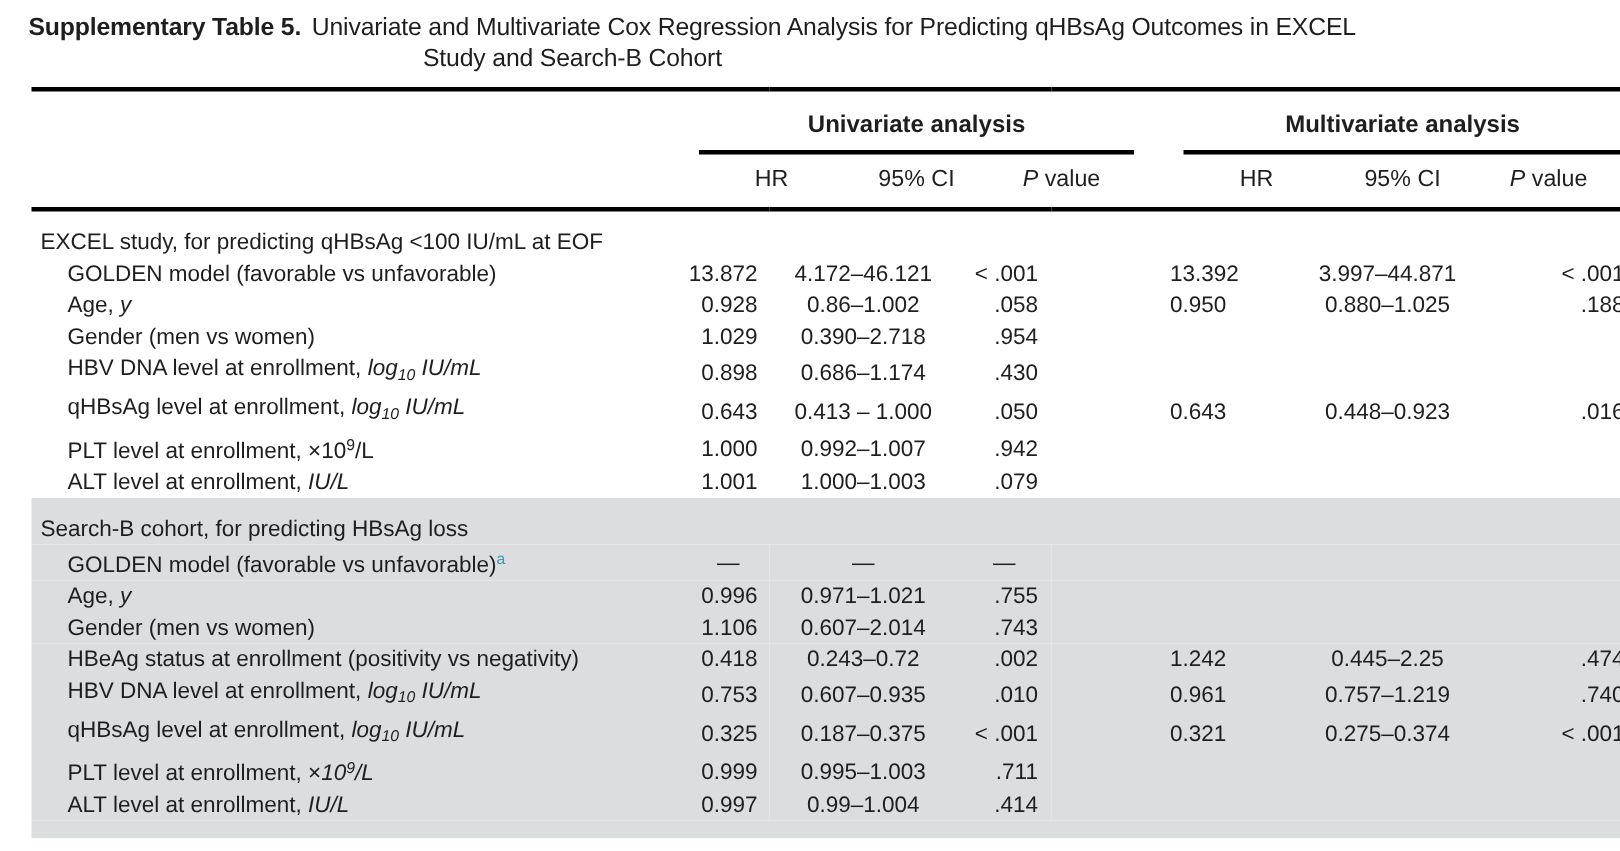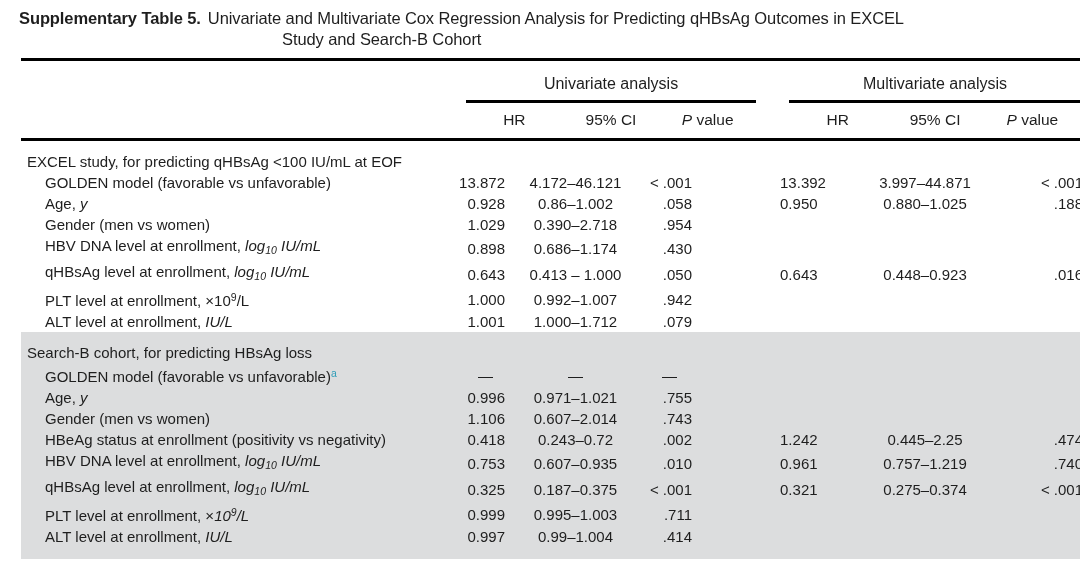--- a/index.html
+++ b/index.html
@@ -25,21 +25,21 @@
   col.c-uhr { width: 55px; }
   col.c-uci { width: 125px; }
   col.c-up  { width: 63px; }
   col.c-gap { width: 79px; }
   col.c-mhr { width: 70px; }
   col.c-mci { width: 150px; }
   col.c-mp  { width: 85px; }
 
   thead { border-bottom: 3px solid #000; }
   thead th { font-weight: normal; padding: 0; }
-  .grp-row th { padding-top: 14px; font-size: 16px; }
+  .grp-row th { padding-top: 14px; font-size: 16px; font-weight: bold; }
   .grp-inner { text-align: center; padding-bottom: 7px; border-bottom: 3px solid #000; }
   .grp-u .grp-inner { margin-left: 8px; margin-right: 24px; }
   .grp-m .grp-inner { margin-left: 9px; margin-right: 4px; }
   .sub-row th { padding: 8px 0 9px 0; font-size: 15.5px; }
   .sub-flex { display: flex; }
   .sub-flex span { flex: 1; text-align: center; }
   .sub-flex.u { margin-left: 8px; margin-right: 24px; }
   .sub-flex.m { margin-left: 9px; margin-right: 4px; }
 
   td { font-size: 15px; height: 21px; line-height: 21px; padding: 0; white-space: nowrap; }
@@ -175,21 +175,21 @@
         <td class="u-ci">0.992–1.007</td>
         <td class="u-p">.942</td>
         <td class="gap"></td>
         <td class="m-hr"></td>
         <td class="m-ci"></td>
         <td class="m-p"></td>
       </tr>
       <tr>
         <td class="lbl"><span>ALT level at enrollment, </span><span class="i">IU/L</span></td>
         <td class="u-hr">1.001</td>
-        <td class="u-ci">1.000–1.712</td>
+        <td class="u-ci">1.000–1.003</td>
         <td class="u-p">.079</td>
         <td class="gap"></td>
         <td class="m-hr"></td>
         <td class="m-ci"></td>
         <td class="m-p"></td>
       </tr>
     </tbody>
 
     <tbody class="sec2">
       <tr class="sec-head">

